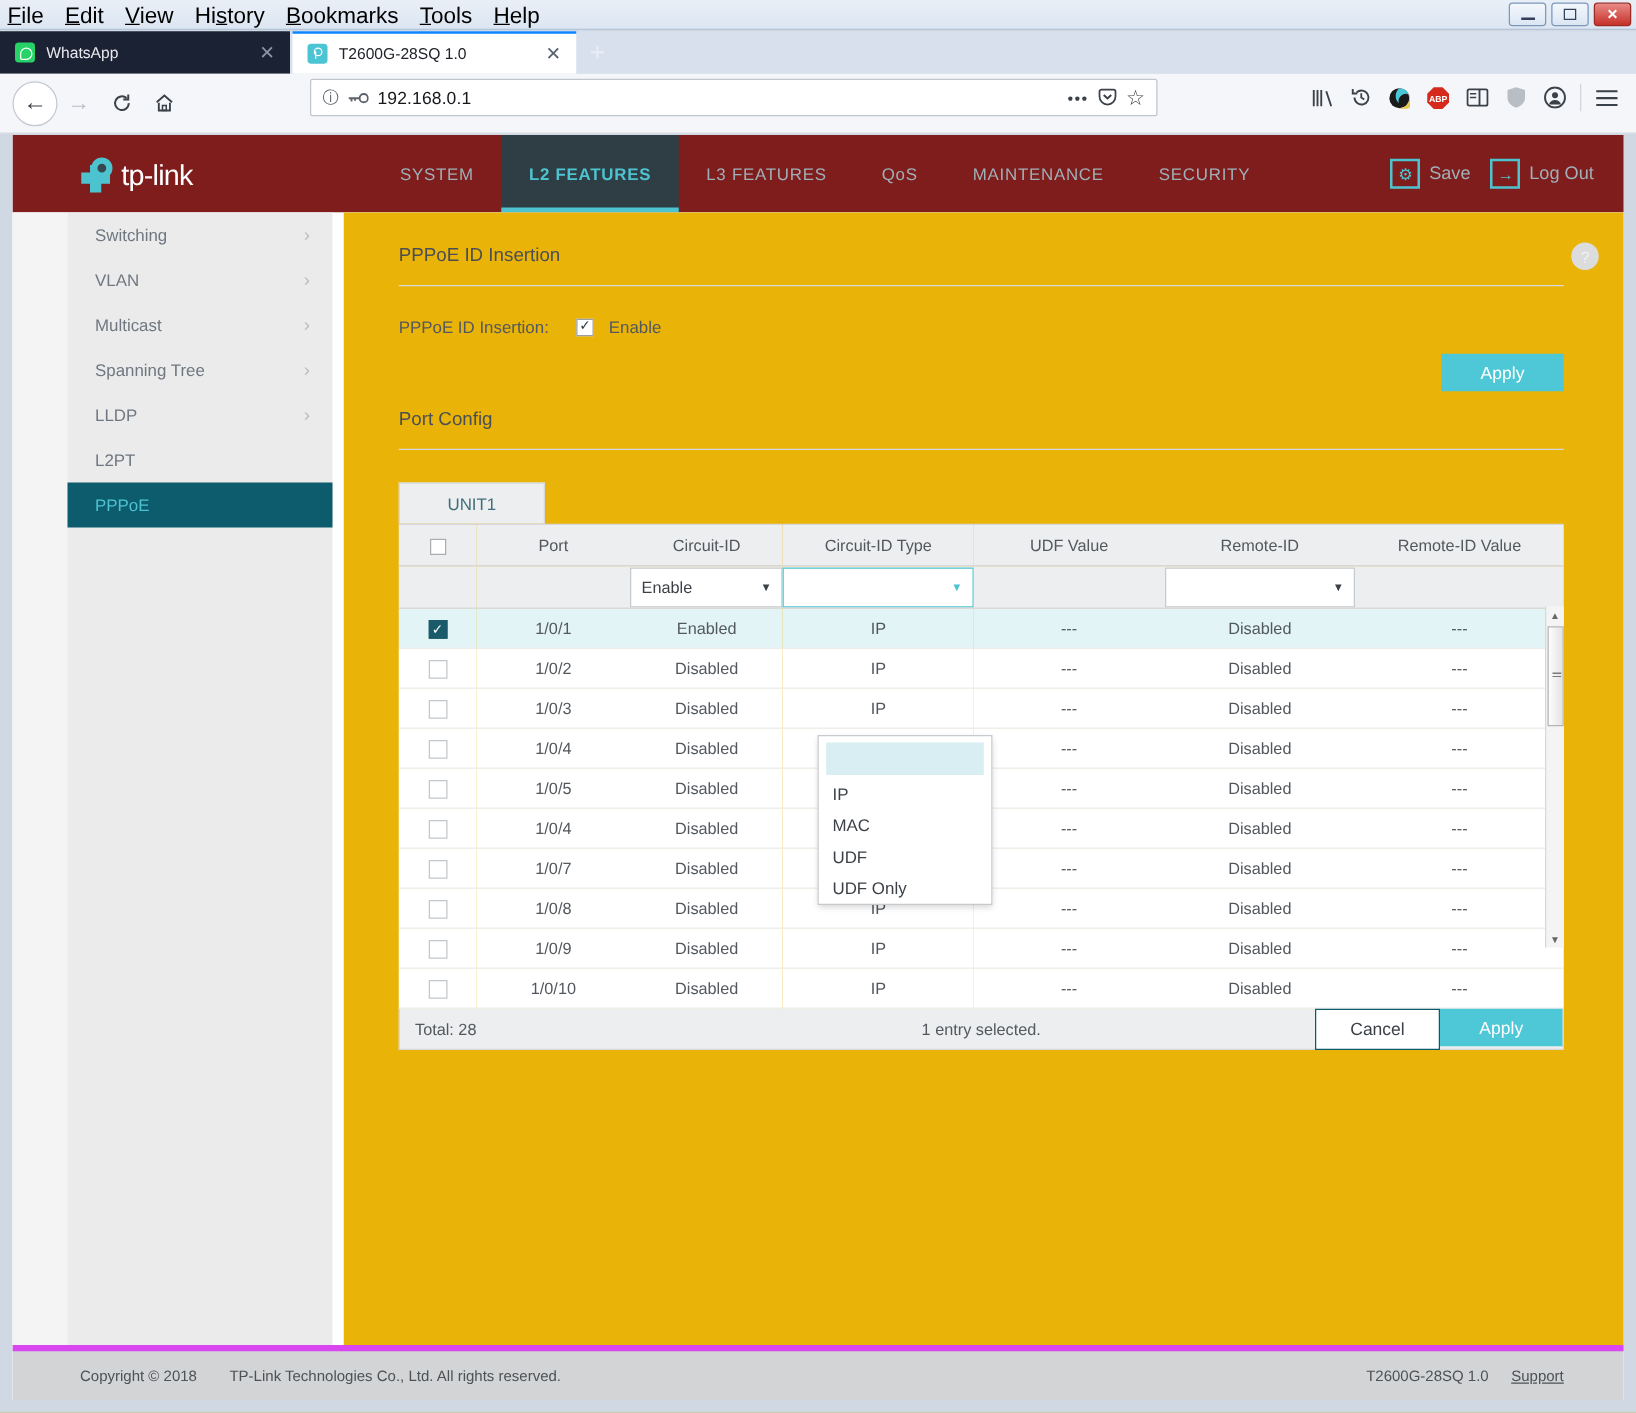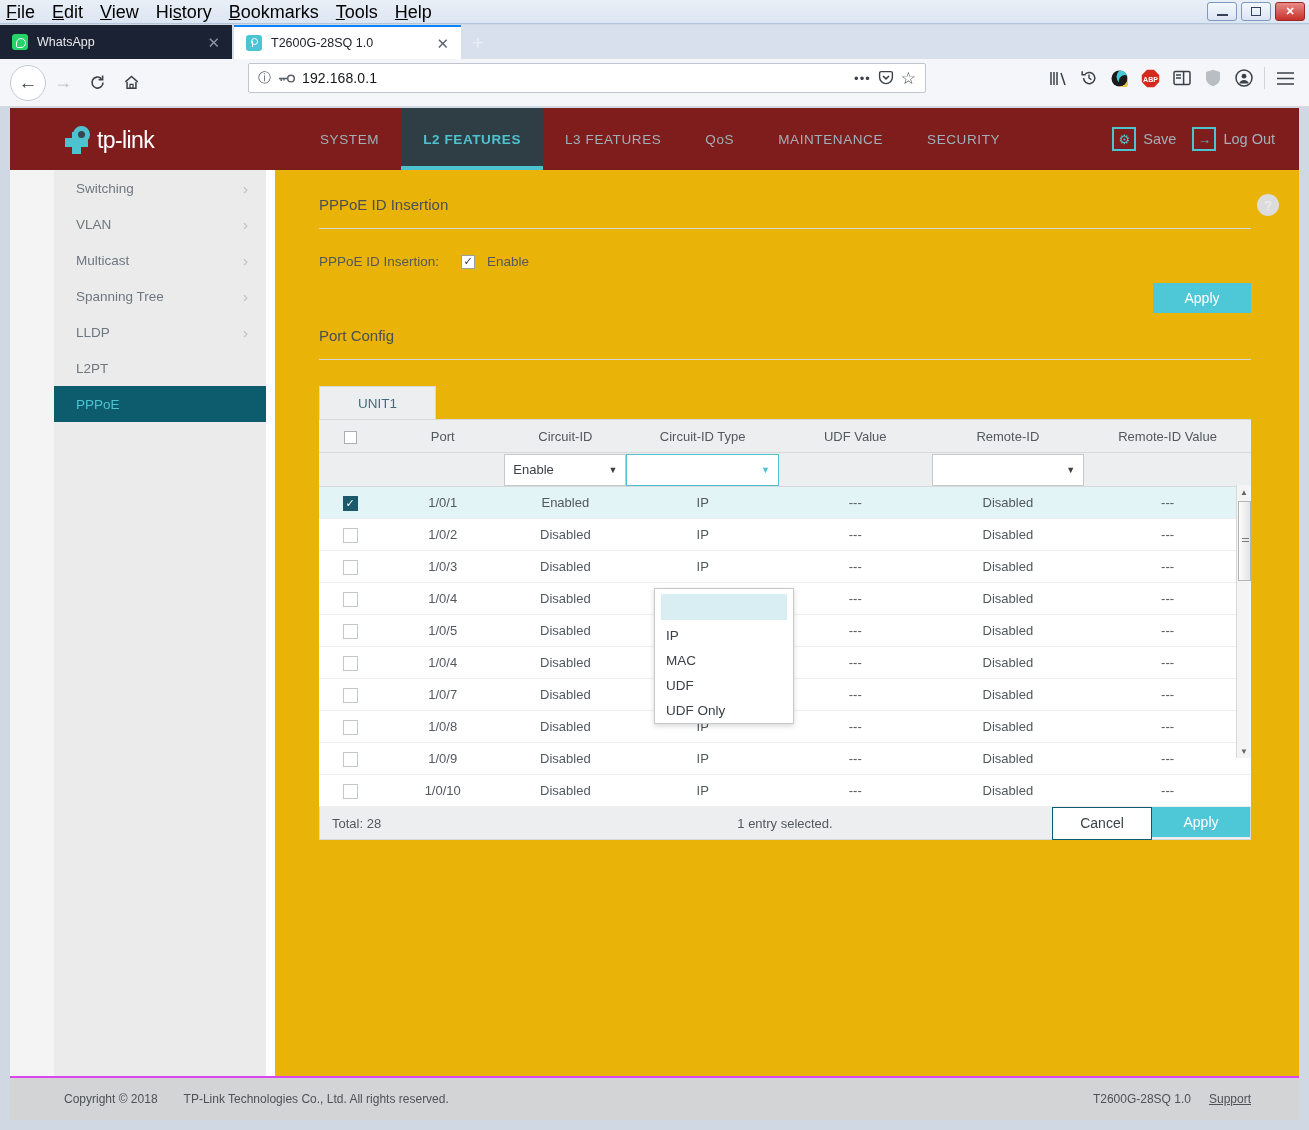--- a/index.html
+++ b/index.html
@@ -210,21 +210,21 @@
   #dropdown .opt.blank { background:#d8eef2; height:26px; margin:5px 6px 3px 6px; }
 
   #helpicon {
     position:absolute; right:20px; top:24px; width:22px;height:22px;border-radius:50%;
     background:#dcdcdc; color:#f0f0f0; display:flex;align-items:center;justify-content:center;
     font-size:13px;
   }
 
   #appfoot {
     position:absolute; left:0; right:0; bottom:0; height:44px; background:#d2d4d6;
-    border-top:2px solid #d946ef; display:flex; align-items:center; font-size:12px; color:#4d5256;
+    border-top:5px solid #d946ef; display:flex; align-items:center; font-size:12px; color:#4d5256;
   }
   #appfoot .cr { margin-left:54px; }
   #appfoot .cr2 { margin-left:26px; }
   #appfoot .right { margin-left:auto; margin-right:48px; display:flex; gap:18px; align-items:center;}
   #appfoot .right .sup { text-decoration:underline; }
 </style>
 </head>
 <body>
 
 <div id="window">

